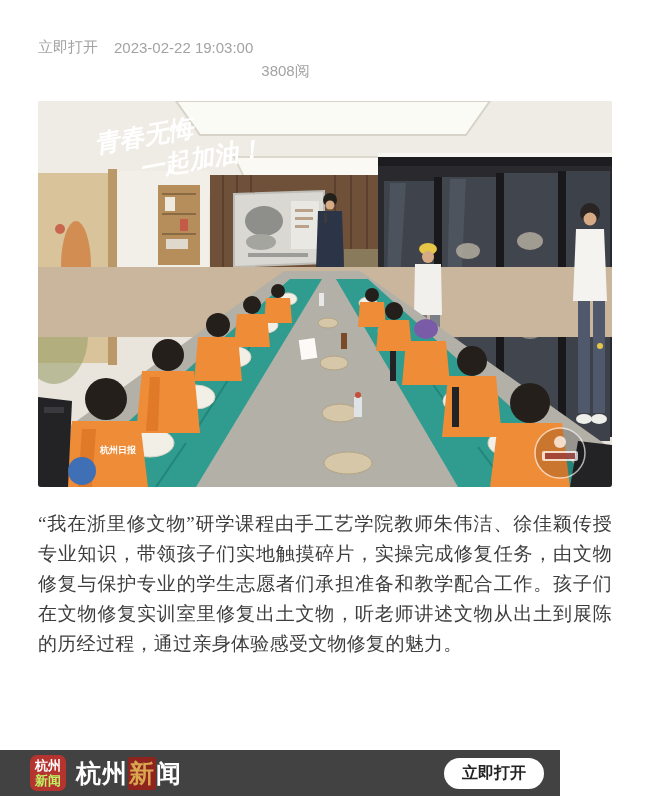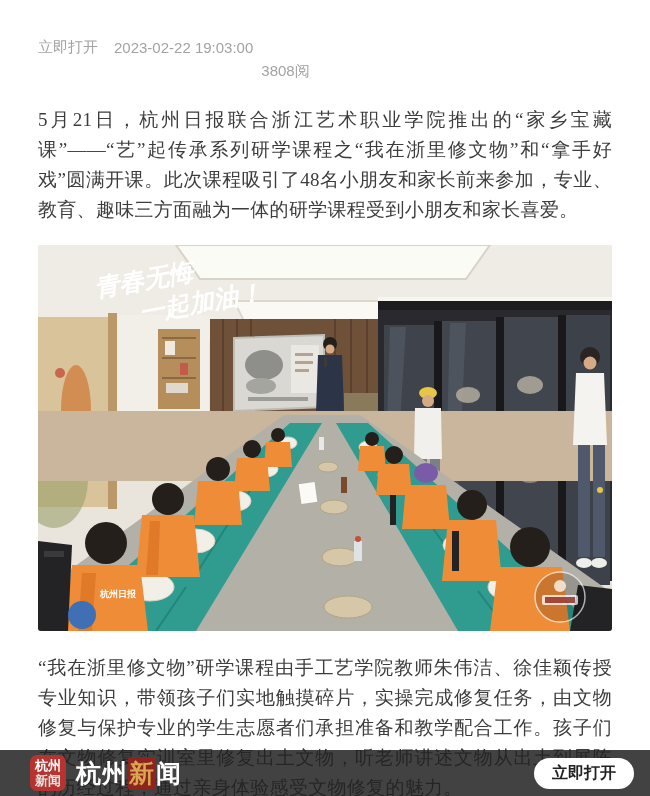--- a/index.html
+++ b/index.html
@@ -25,32 +25,32 @@
     font-family:"Liberation Serif","DejaVu Serif",serif;
     text-align:justify;letter-spacing:.3px;
   }
   .photo{
     margin-top:20px;width:574px;height:386px;border-radius:3px;
     overflow:hidden;position:relative;background:#e9e4dc;
   }
   .photo svg{display:block;}
   .para2{margin-top:22px;}
   .banner{
-    position:absolute;left:0;bottom:0;width:650px;height:46px;
+    position:absolute;left:0;bottom:0;width:560px;height:46px;
     background:rgba(33,33,33,.85);z-index:5;
     display:flex;align-items:center;
     padding:0 16px 0 30px;box-sizing:border-box;
   }
   .logo{
     width:36px;height:36px;border-radius:7px;background:#b5342f;
     display:flex;flex-direction:column;align-items:center;justify-content:center;
     font-weight:700;font-size:13px;line-height:15px;color:#ffffff;
     flex-shrink:0;
   }
-  .logo .l2{color:#e5e5e5;}
+  .logo .l2{color:#bef264;}
   .appname{
     margin-left:10px;font-size:25px;font-weight:700;color:#ffffff;
     display:flex;align-items:baseline;letter-spacing:1px;
   }
   .appname .gold{
     color:#d9a750;background:#8f231d;border-radius:2px;padding:0 1px;
   }
   .open-btn{
     margin-left:auto;min-width:92px;height:31px;border-radius:17px;
     background:#ffffff;border:none;color:#222222;
@@ -68,21 +68,20 @@
 
 <div class="content">
 
 
   <div class="byline">
     <span class="source">立即打开</span>
     <span class="datetime">2023-02-22 19:03:00</span>
     <span class="reads">3808阅</span>
   </div>
 
-  <p class="para">5月21日，杭州日报联合浙江艺术职业学院推出的“家乡宝藏课”——“艺”起传承系列研学课程之“我在浙里修文物”和“拿手好戏”圆满开课。此次课程吸引了48名小朋友和家长前来参加，专业、教育、趣味三方面融为一体的研学课程受到小朋友和家长喜爱。</p>
 
   <div class="photo">
     <svg width="574" height="386" viewBox="0 0 574 386" xmlns="http://www.w3.org/2000/svg">
 
       <rect x="0" y="0" width="574" height="386" fill="#e9e4dc"></rect>
 
       <g>
         <rect x="0" y="0" width="574" height="96" fill="#efece6"></rect>
         <polygon points="138,0 452,0 428,34 162,34" fill="#fbfbf6" stroke="#d8d3c8" stroke-width="2"></polygon>
         <polygon points="196,56 382,56 368,80 208,80" fill="#faf9f4" stroke="#ddd8cd" stroke-width="2"></polygon>

